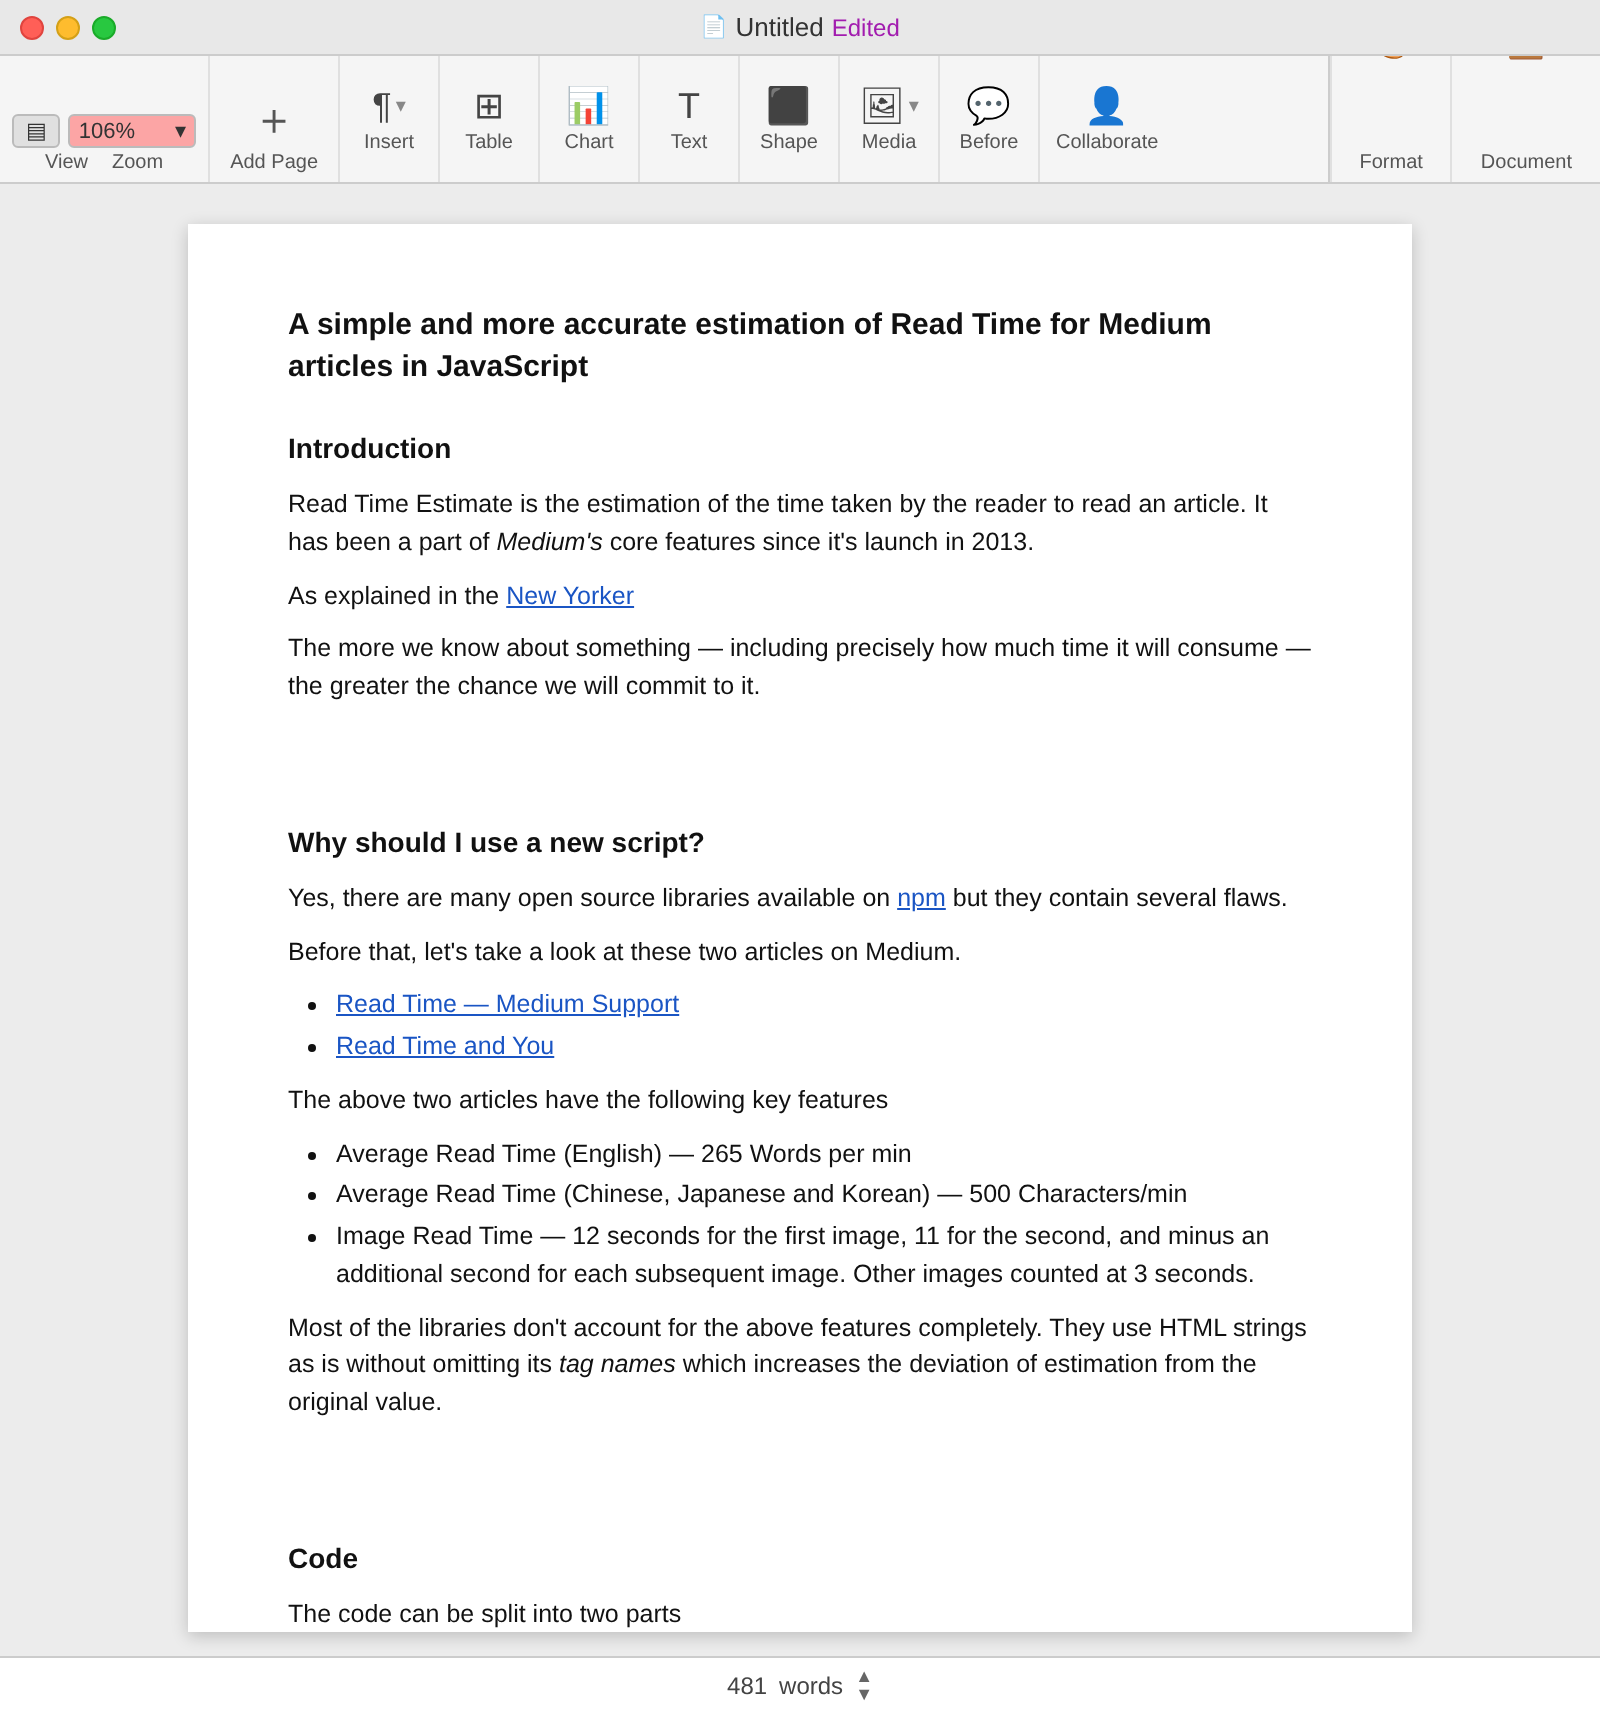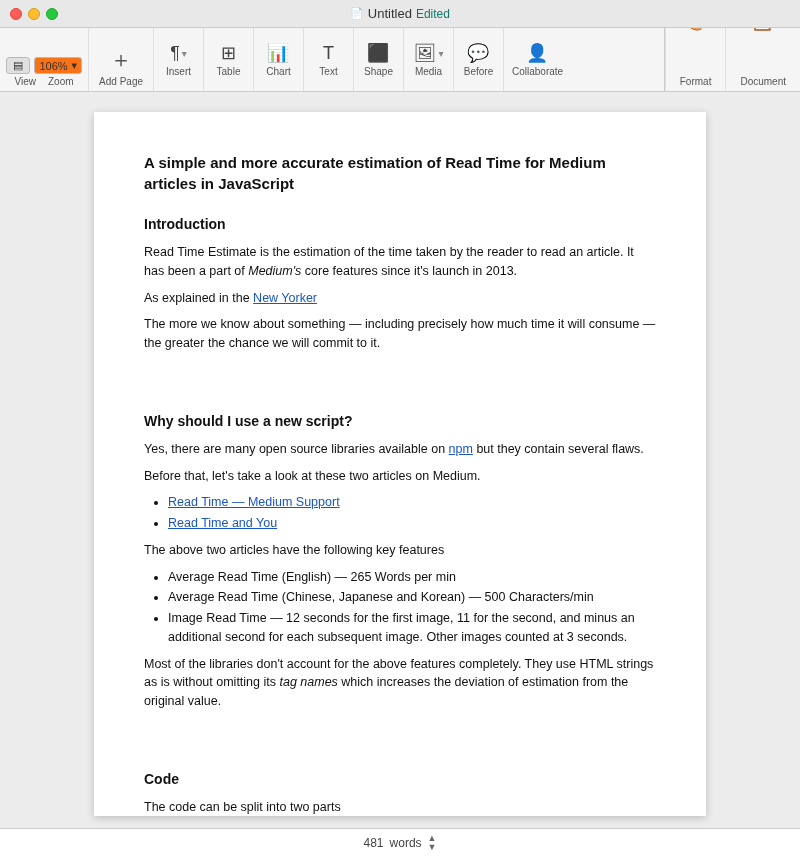--- a/index.html
+++ b/index.html
@@ -89,29 +89,29 @@
       font-size: 11px;
       background: #e0e0e0;
       border: 1px solid #bbb;
       border-radius: 3px;
       padding: 1px 6px;
       cursor: pointer;
       color: #333;
     }
     .zoom-btn {
       font-size: 11px;
-      background: #f97316;
+      background: #fca5a5;
       border: 1px solid #bbb;
       border-radius: 3px;
       padding: 1px 4px;
       cursor: pointer;
       color: #333;
       display: flex;
       align-items: center;
-      gap: 4px;
+      gap: 20px;
     }
     .view-zoom-labels {
       display: flex;
       gap: 12px;
     }
     .vz-label {
       font-size: 10px;
       color: #555;
     }
 
@@ -232,21 +232,21 @@
 
 <div class="title-bar">
   <div class="traffic-lights">
     <div class="traffic-light tl-close"></div>
     <div class="traffic-light tl-min"></div>
     <div class="traffic-light tl-max"></div>
   </div>
   <div class="title-bar-text">
     <span class="title-bar-icon">📄</span>
     <span>Untitled</span>
-    <span style="color:#0f766e; font-size:12px;">Edited</span>
+    <span style="color:#a21caf; font-size:12px;">Edited</span>
   </div>
 </div>
 
 <div class="toolbar">
 
   <div class="view-zoom-group">
     <div class="view-zoom-top">
       <button class="small-btn">
         <span>▤</span>
       </button>

